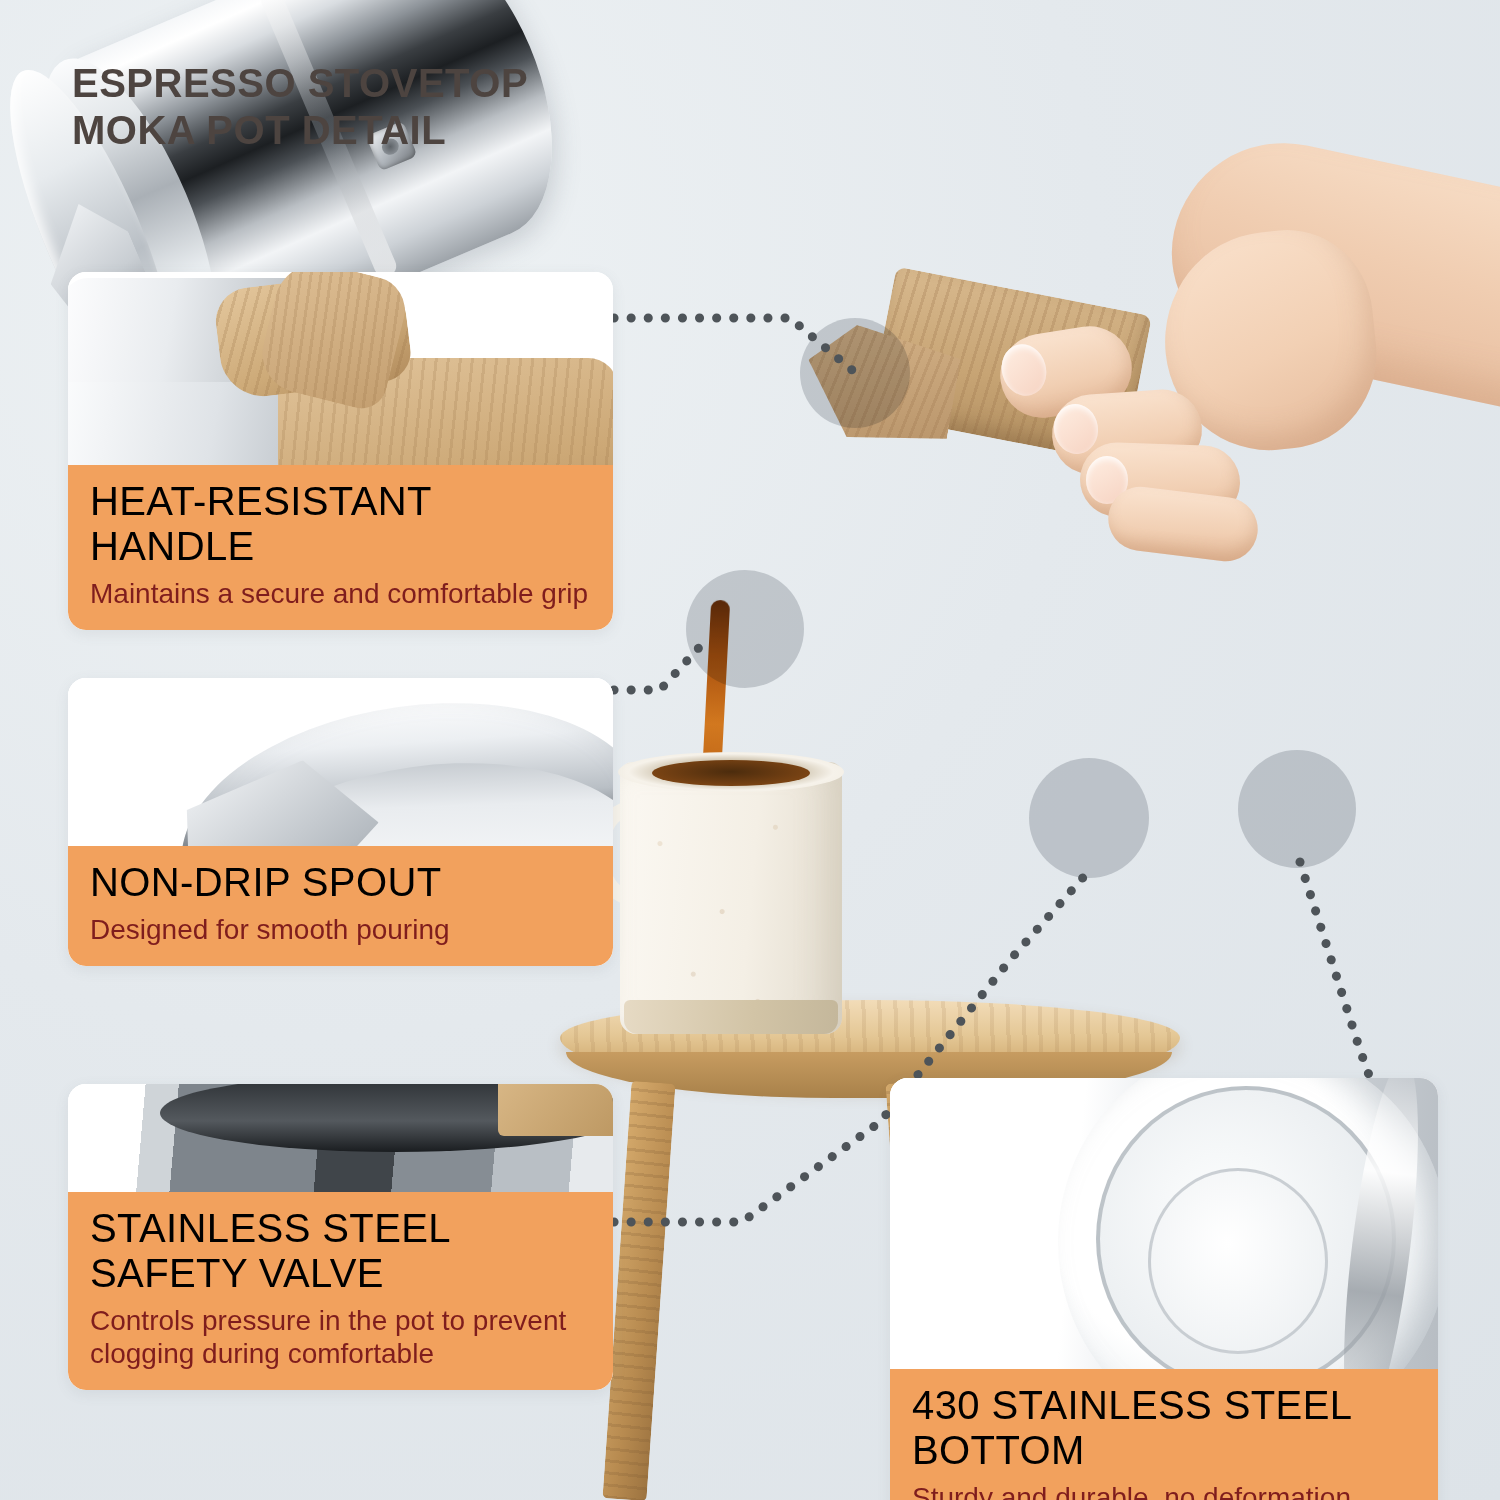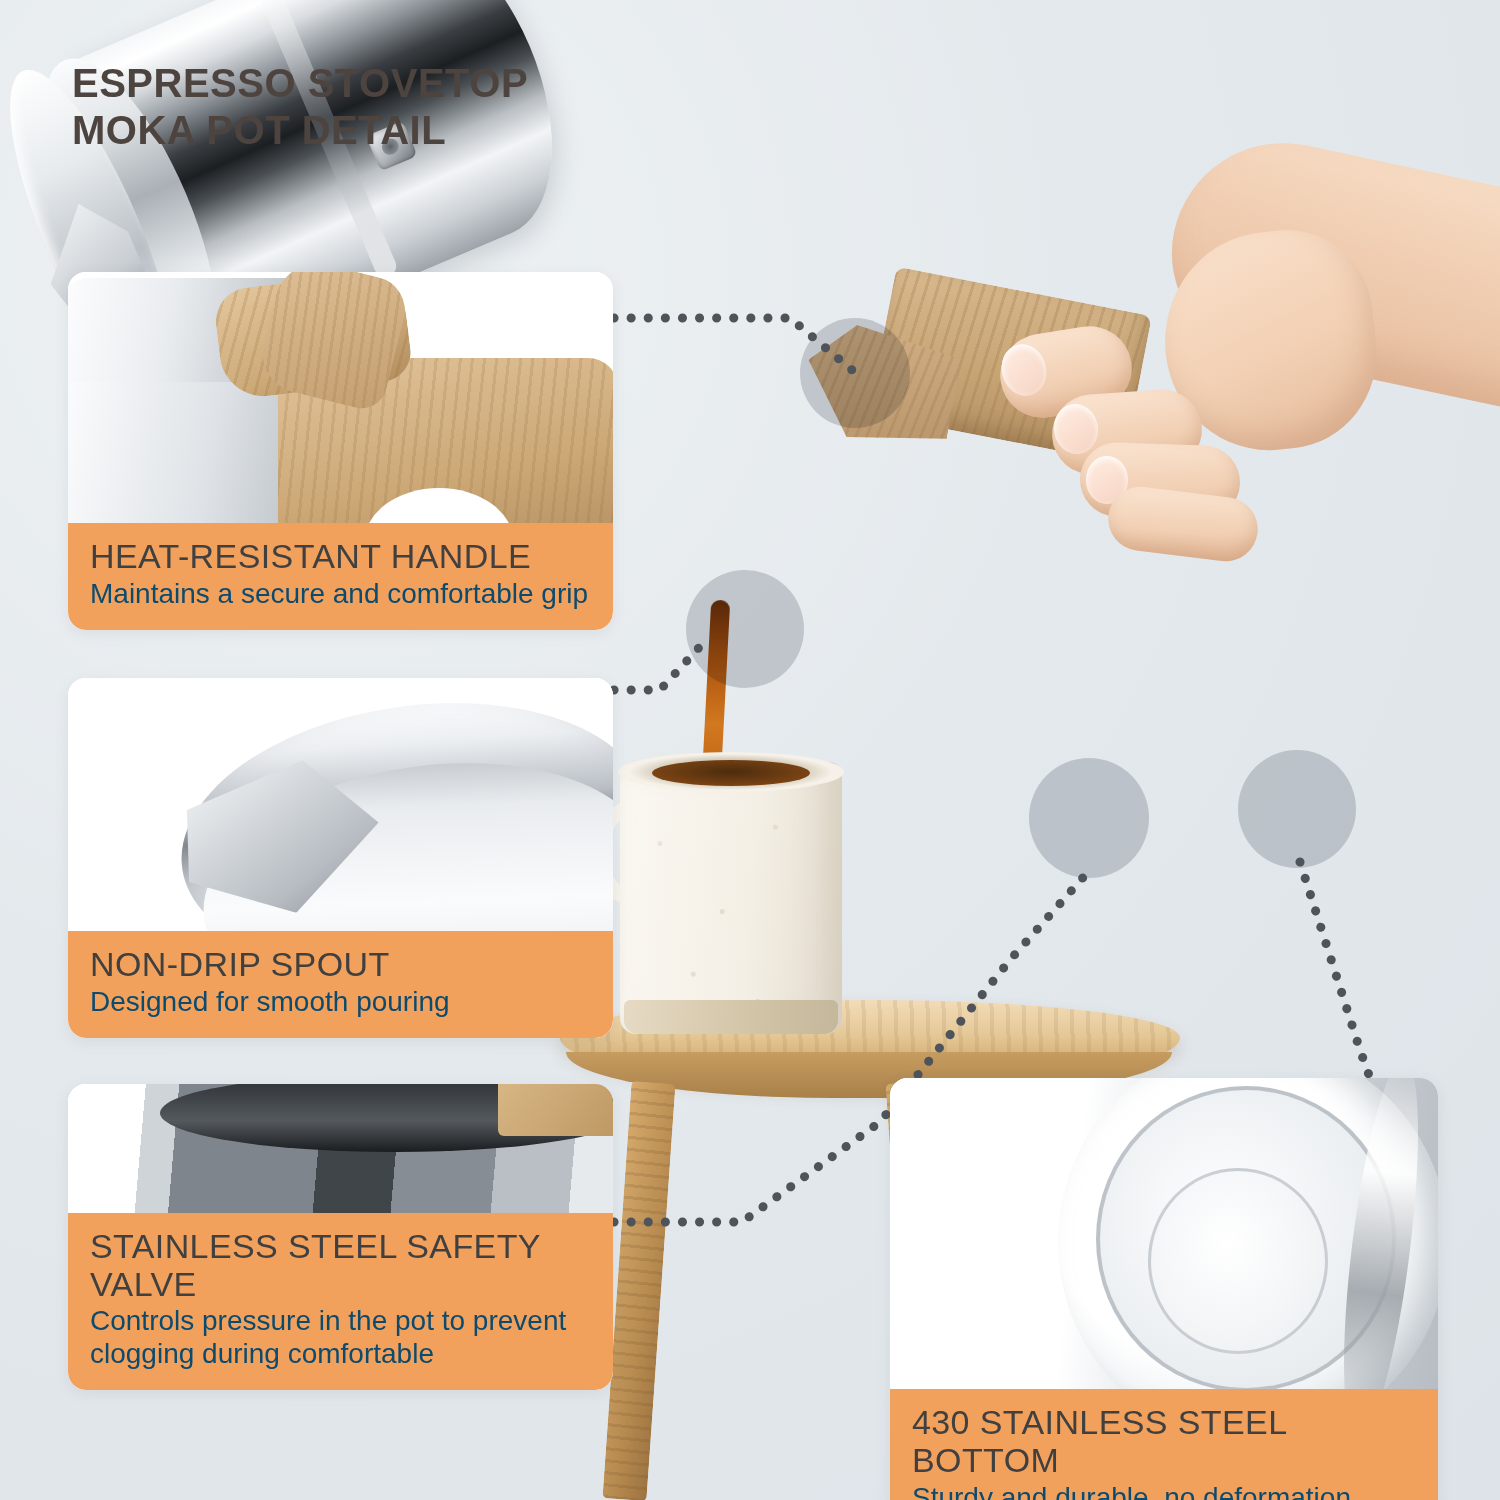--- a/index.html
+++ b/index.html
@@ -228,31 +228,31 @@
     display:flex; flex-direction:column;
   }
   .card-photo { flex:1 1 auto; position:relative; overflow:hidden; background:#fff; }
   .card-text {
     background:#f2a15d;
     padding:14px 22px 20px 22px;
     color:#fffdf6;
     border-radius:0 0 18px 18px;
   }
   .card-title {
-    font-size:34px; font-weight:400; letter-spacing:.4px;
+    font-size:40px; font-weight:400; letter-spacing:.4px;
     line-height:1.12; text-transform:uppercase;
-    color:#404040;
+    color:#000000;
   }
   .card-desc {
     font-size:28px; font-weight:400; line-height:1.16;
-    margin-top:2px; color:#0c4a6e;
+    margin-top:9px; color:#7f1d1d;
   }
 
   #card-handle { left:68px; top:272px; width:545px; height:358px; }
-  #card-spout  { left:68px; top:678px; width:545px; height:360px; }
+  #card-spout  { left:68px; top:678px; width:545px; height:288px; }
   #card-valve  { left:68px; top:1084px; width:545px; height:306px; }
   #card-bottom { left:890px; top:1078px; width:548px; height:456px; }
 
   
   .ci { position:absolute; }
   #c1-pot {
     left:-6px; top:6px; width:250px; height:232px;
     background:linear-gradient(100deg,#fdfdfe 0%,#e9ecef 40%,#c2c7cc 78%,#9fa5ab 100%);
     border-radius:26px 0 0 0;
   }

